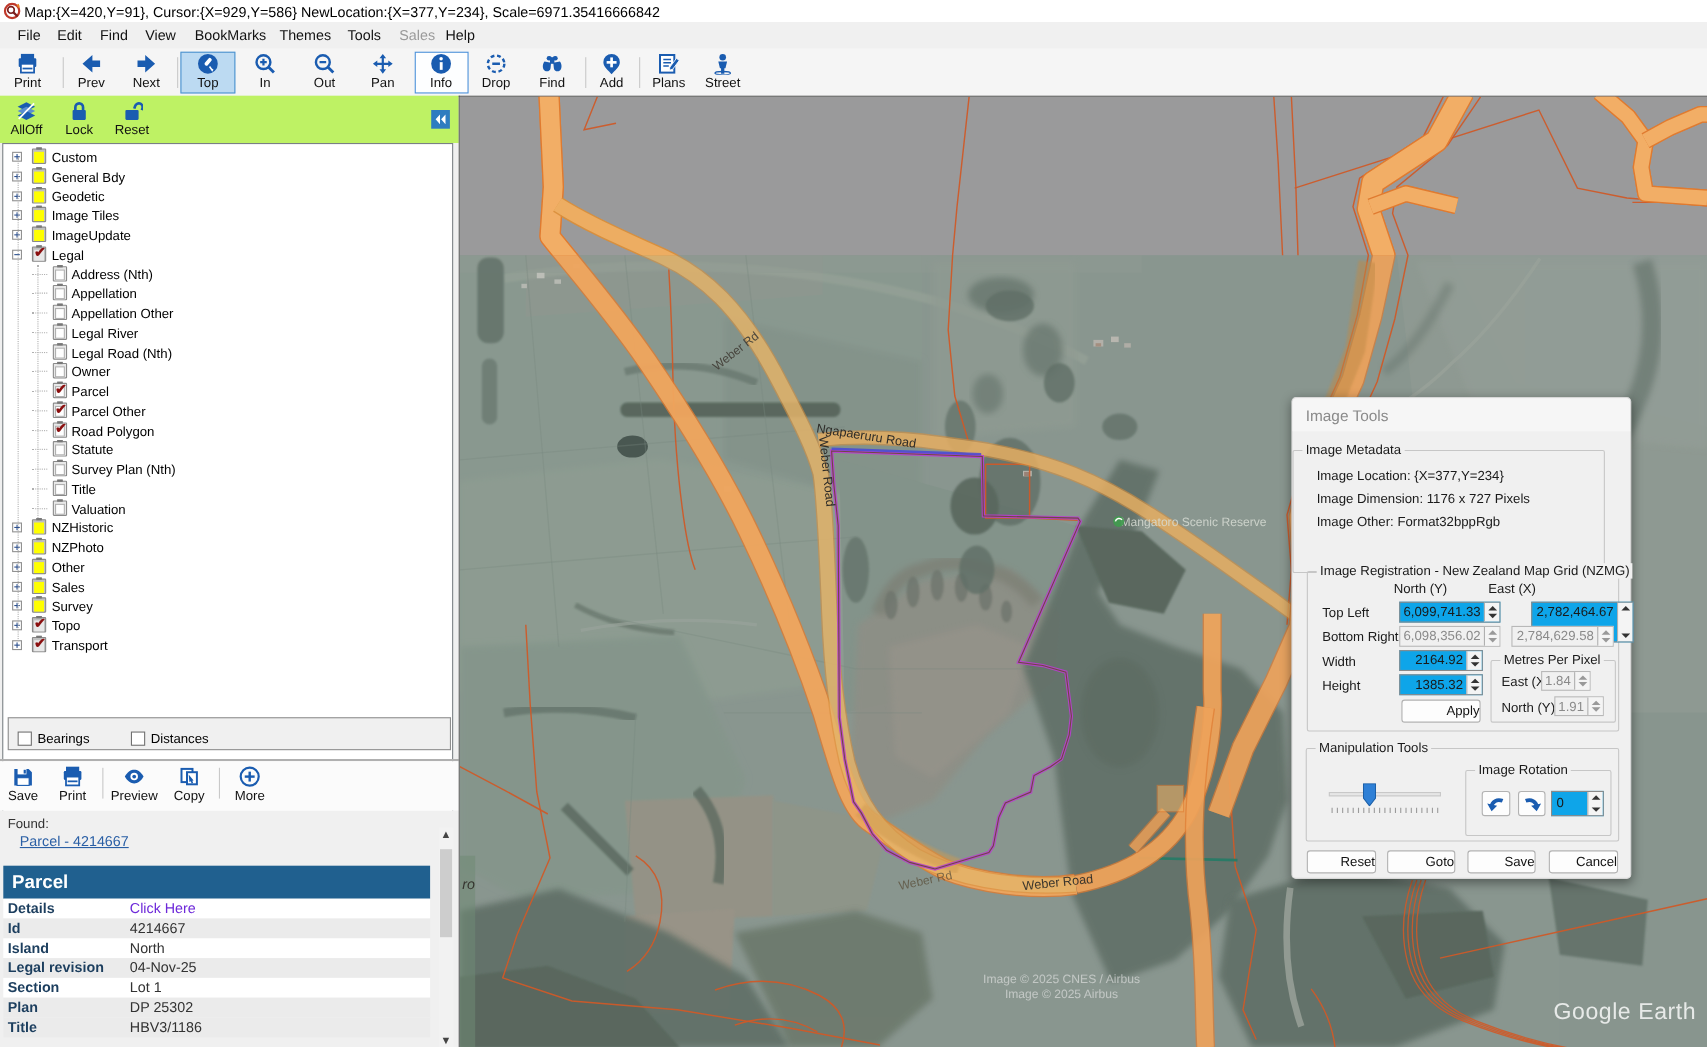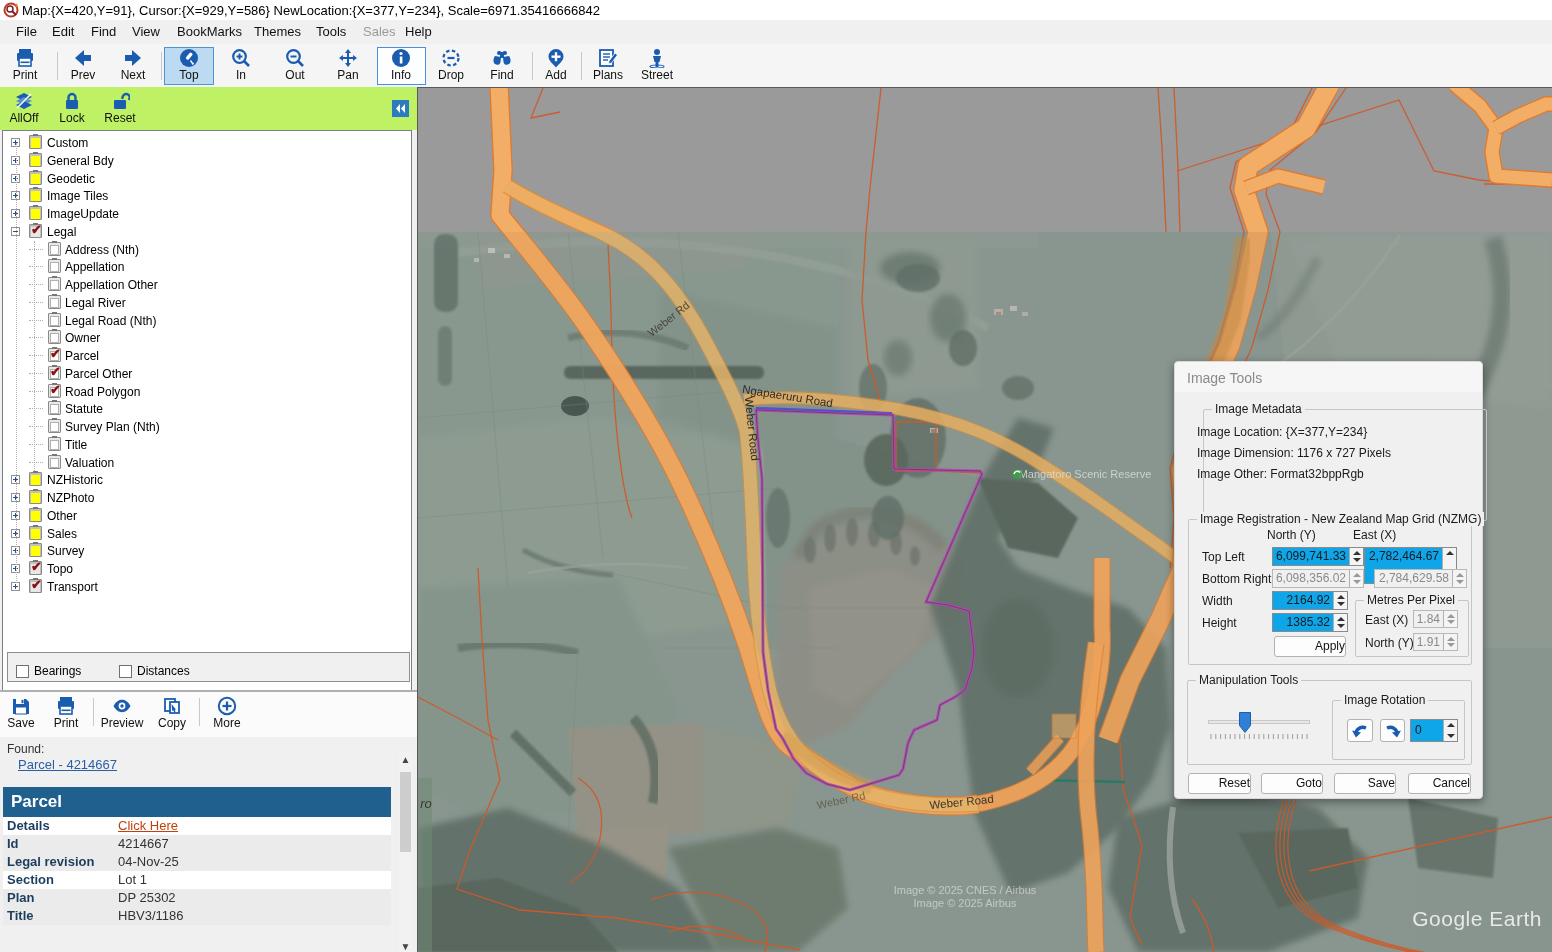--- a/index.html
+++ b/index.html
@@ -466,22 +466,23 @@
             <rect x="5.5" y="8.9" width="9" height="2.2" fill="#1a5cb0"></rect>
           </svg><span>More</span></div>
         <div class="tsep" style="left:93px;top:6px"></div>
         <div class="tsep" style="left:199px;top:6px"></div>
       </div>
 <div class="abs" id="results">
         <div class="found">Found:</div>
         <a>Parcel - 4214667</a>
 <div id="ptable">
           <div id="phead">Parcel</div>
-<div class="prow" style="background:#fff"><b>Details</b><span style="color:#c2410c;text-decoration:underline">Click Here</span></div>
+<div class="prow" style="background:#fff"><b>Details</b><span style="color:#6d28d9;">Click Here</span></div>
 <div class="prow" style="background:#ebebeb"><b>Id</b><span>4214667</span></div>
+<div class="prow" style="background:#fff"><b>Island</b><span>North</span></div>
 <div class="prow" style="background:#ebebeb"><b>Legal revision</b><span>04-Nov-25</span></div>
 <div class="prow" style="background:#fff"><b>Section</b><span>Lot 1</span></div>
 <div class="prow" style="background:#ebebeb"><b>Plan</b><span>DP 25302</span></div>
 <div class="prow" style="background:#ebebeb"><b>Title</b><span>HBV3/1186</span></div>
 </div>
 <div id="vsb">
           <div class="ar">▲</div>
           <div class="th"></div>
           <div class="ar" style="top:189px;height:11px;line-height:11px">▼</div>
         </div>
@@ -657,21 +658,21 @@
         <text x="424" y="716" font-size="11" fill="#5a4f3a" opacity="0.75" text-anchor="middle" transform="rotate(-12 424 716)" style="">Weber Rd</text>
         <text x="544" y="718" font-size="11.5" fill="#33302a" opacity="0.95" text-anchor="middle" transform="rotate(-6 544 718)" style="">Weber Road</text>
         <text x="8" y="720" font-size="13" fill="#33312c" opacity="0.95" text-anchor="middle" style="font-style:italic">ro</text>
         <text x="547" y="806" font-size="11" fill="#e8e8e8" opacity="0.6" text-anchor="middle" style="">Image © 2025 CNES / Airbus</text>
         <text x="547" y="819" font-size="11" fill="#e8e8e8" opacity="0.6" text-anchor="middle" style="">Image © 2025 Airbus</text>
         <text x="1124" y="838" font-size="21" fill="#ffffff" opacity="0.8" text-anchor="end" style="letter-spacing:0.5px">Google Earth</text>
       </svg></div>
 <div class="abs" id="dlg">
       <div class="cap"></div>
       <div class="ttl">Image Tools</div>
-      <div class="grp" style="left:28px;top:47px;width:284px;height:112px">
+      <div class="grp" style="left:0;top:47px;width:284px;height:112px">
         <span class="gl">Image Metadata</span>
       </div>
       <span class="dlbl" style="left:22px;top:63px">Image Location: {X=377,Y=234}</span>
       <span class="dlbl" style="left:22px;top:84px">Image Dimension: 1176 x 727 Pixels</span>
       <span class="dlbl" style="left:22px;top:105px">Image Other: Format32bppRgb</span>
       <div class="grp" style="left:13px;top:157px;width:284px;height:146px">
         <span class="gl">Image Registration - New Zealand Map Grid (NZMG)</span>
       </div>
       <span class="dlbl" style="left:92px;top:166px">North (Y)</span>
       <span class="dlbl" style="left:178px;top:166px">East (X)</span>
@@ -679,21 +680,21 @@
       <span class="dlbl" style="left:27px;top:210px">Bottom Right</span>
       <span class="dlbl" style="left:27px;top:232px">Width</span>
       <span class="dlbl" style="left:27px;top:254px">Height</span>
       <div class="spin" style="left:97px;top:185px;width:92px;height:19px">
         <span class="v">6,099,741.33</span>
         <span class="ud">
           <i class="u"></i>
           <i class="d"></i>
         </span>
       </div>
-      <div class="spin" style="left:189px;top:185px;width:93px;height:37px">
+      <div class="spin" style="left:217px;top:185px;width:93px;height:37px">
         <span class="v">2,782,464.67</span>
         <span class="ud">
           <i class="u"></i>
           <i class="d"></i>
         </span>
       </div>
       <div class="spin dis" style="left:97px;top:207px;width:92px;height:19px">
         <span class="v">6,098,356.02</span>
         <span class="ud">
           <i class="u"></i>
@@ -719,21 +720,21 @@
         <span class="ud">
           <i class="u"></i>
           <i class="d"></i>
         </span>
       </div>
       <div class="btn" style="left:99px;top:274px;width:72px;height:21px;line-height:19px">Apply</div>
       <div class="grp" style="left:180px;top:238px;width:114px;height:57px">
         <span class="gl">Metres Per Pixel</span>
       </div>
       <span class="dlbl" style="left:190px;top:251px">East (X)</span>
-      <div class="spin dis" style="left:238px;top:248px;width:45px;height:18px">
+      <div class="spin dis" style="left:226px;top:248px;width:45px;height:18px">
         <span class="v">1.84</span>
         <span class="ud">
           <i class="u"></i>
           <i class="d"></i>
         </span>
       </div>
       <span class="dlbl" style="left:190px;top:274px">North (Y)</span>
       <div class="spin dis" style="left:238px;top:271px;width:45px;height:18px">
         <span class="v">1.91</span>
         <span class="ud">

